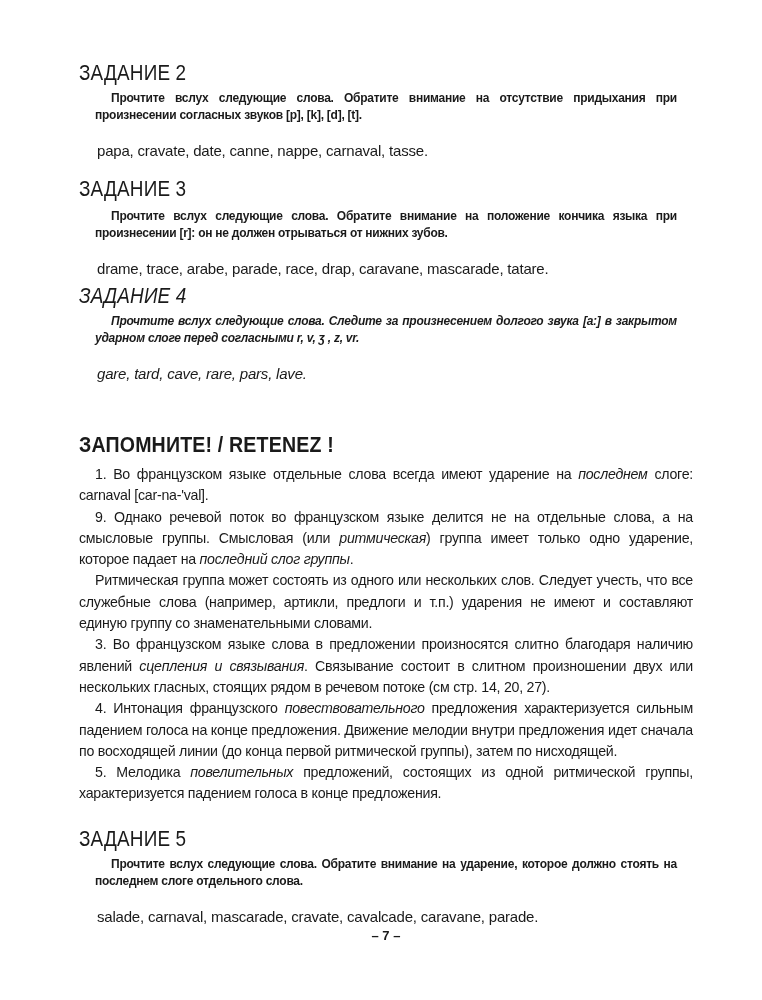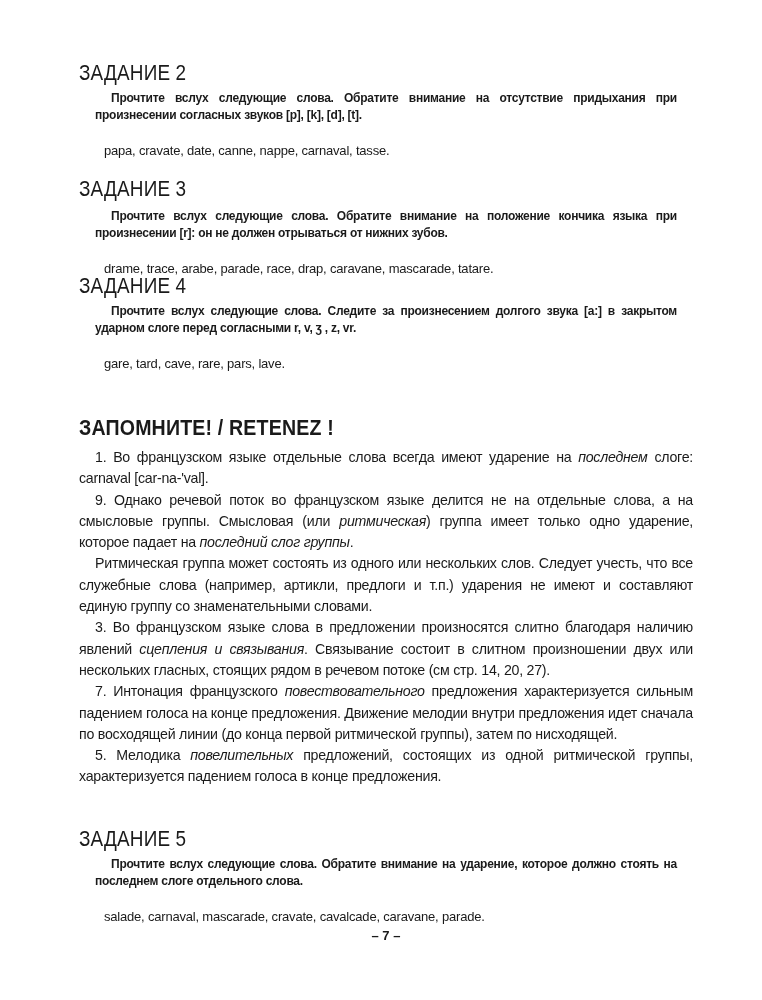--- a/index.html
+++ b/index.html
@@ -35,23 +35,23 @@
     .instruction {
       font-weight: bold;
       font-size: 12px;
       line-height: 17px;
       margin: 16px;
       text-indent: 16px;
       text-align: justify;
       letter-spacing: -0.25px;
     }
     .words {
-      font-size: 13px;
+      font-size: 15px;
       line-height: 21px;
-      margin: 9px;
+      margin: 2px;
       padding-left: 16px;
       letter-spacing: -0.2px;
     }
     .section {
       position: absolute;
       left: 0;
       width: 614px;
     }
     .rule-title {
       font-weight: bold;
@@ -92,34 +92,34 @@
     <p class="instruction" style="margin-top:4px;">Прочтите вслух следующие слова. Обратите внимание на отсутствие придыхания при произнесении согласных звуков [p], [k], [d], [t].</p>
     <p class="words">papa, cravate, date, canne, nappe, carnaval, tasse.</p>
   </section>
 
   <section class="section" style="top:176px;">
     <h2 class="task-title">ЗАДАНИЕ 3</h2>
     <p class="instruction" style="margin-top:6px;">Прочтите вслух следующие слова. Обратите внимание на положение кончика языка при произнесении [r]: он не должен отрываться от нижних зубов.</p>
     <p class="words">drame, trace, arabe, parade, race, drap, caravane, mascarade, tatare.</p>
   </section>
 
-  <section class="section" style="top:273px;">
+  <section class="section" style="top:283px;font-style:italic;">
     <h2 class="task-title">ЗАДАНИЕ 4</h2>
     <p class="instruction" style="margin-top:4px;">Прочтите вслух следующие слова. Следите за произнесением долгого звука [a:] в закрытом ударном слоге перед согласными r, v, ʒ , z, vr.</p>
     <p class="words">gare, tard, cave, rare, pars, lave.</p>
   </section>
 
-  <section class="section" style="top:415px;">
+  <section class="section" style="top:432px;">
     <h2 class="rule-title">ЗАПОМНИТЕ! / RETENEZ !</h2>
     <div id="rules-body" style="margin-top:6px;">
       <p class="rule-para"><span>1. Во французском языке отдельные слова всегда имеют ударение на </span><i>последнем</i><span> слоге: carnaval [car-na-'val].</span></p>
       <p class="rule-para"><span>9. Однако речевой поток во французском языке делится не на отдельные слова, а на смысловые группы. Смысловая (или </span><i>ритмическая</i><span>) группа имеет только одно ударение, которое падает на </span><i>последний слог группы</i><span>.</span></p>
       <p class="rule-para"><span>Ритмическая группа может состоять из одного или нескольких слов. Следует учесть, что все служебные слова (например, артикли, предлоги и т.п.) ударения не имеют и составляют единую группу со знаменательными словами.</span></p>
       <p class="rule-para"><span>3. Во французском языке слова в предложении произносятся слитно благодаря наличию явлений </span><i>сцепления и связывания</i><span>. Связывание состоит в слитном произношении двух или нескольких гласных, стоящих рядом в речевом потоке (см стр. 14, 20, 27).</span></p>
-      <p class="rule-para"><span>7. Интонация французского </span><i>повествовательного</i><span> предложения характеризуется сильным падением голоса на конце предложения. Движение мелодии внутри предложения идет сначала по восходящей линии (до конца первой ритмической группы), затем по нисходящей.</span></p>
+      <p class="rule-para"><span>4. Интонация французского </span><i>повествовательного</i><span> предложения характеризуется сильным падением голоса на конце предложения. Движение мелодии внутри предложения идет сначала по восходящей линии (до конца первой ритмической группы), затем по нисходящей.</span></p>
       <p class="rule-para"><span>5. Мелодика </span><i>повелительных</i><span> предложений, состоящих из одной ритмической группы, характеризуется падением голоса в конце предложения.</span></p>
     </div>
   </section>
 
   <section class="section" style="top:826px;">
     <h2 class="task-title">ЗАДАНИЕ 5</h2>
     <p class="instruction" style="margin-top:4px;">Прочтите вслух следующие слова. Обратите внимание на ударение, которое должно стоять на последнем слоге отдельного слова.</p>
     <p class="words">salade, carnaval, mascarade, cravate, cavalcade, caravane, parade.</p>
   </section>
 

